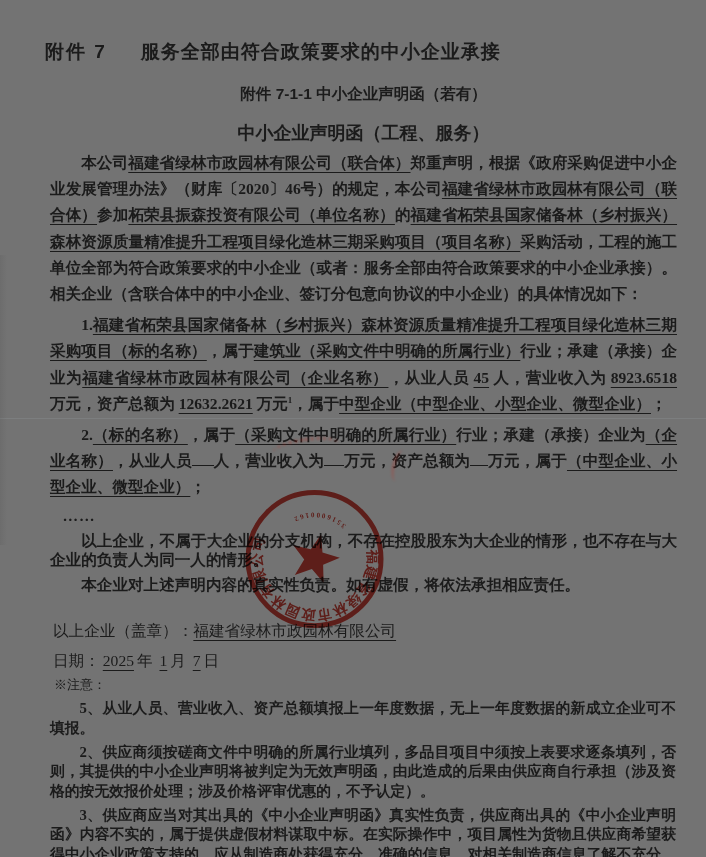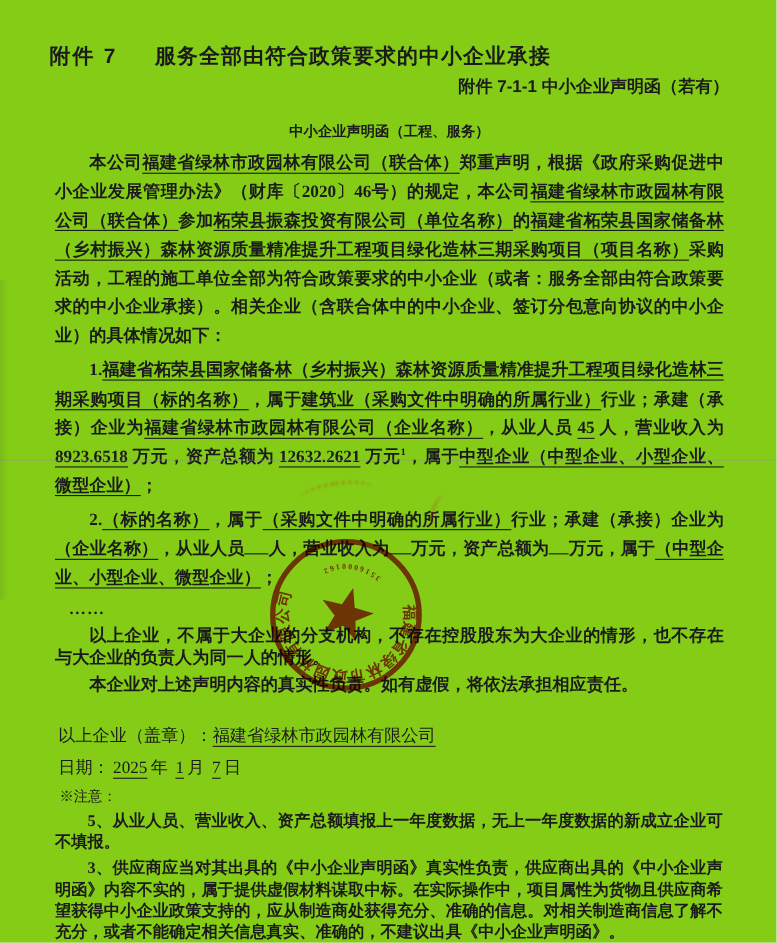--- a/index.html
+++ b/index.html
@@ -1,37 +1,37 @@
 <!DOCTYPE html>
 <html style="--seal-red: #c8281c;"><head>
 <meta charset="utf-8">
 <style>
   html,body{margin:0;padding:0;background:#e8e8e8;}
   .page{
     position:relative;
     width:706px;height:857px;
-    background:#84cc16;
+    background:#737373;
     box-sizing:border-box;
-    padding:40px 43px 0 45px;
+    padding:40px 24px 0 45px;
     font-family:"Liberation Serif","DejaVu Serif",serif;
     color:#1b1b1b;
     overflow:hidden;
   }
   
   .h1row{
     display:flex;align-items:baseline;
     font-family:"Liberation Sans","DejaVu Sans",sans-serif;
     font-weight:700;font-size:19px;line-height:24px;
   }
   .h1row .att{letter-spacing:2px;}
   .h1row .ttl{margin-left:34px;letter-spacing:1px;}
-  .h2{margin-top:6px;text-align:right;font-family:"Liberation Sans","DejaVu Sans",sans-serif;
+  .h2{margin-top:20px;text-align:center;font-family:"Liberation Sans","DejaVu Sans",sans-serif;
       font-weight:700;font-size:15.5px;line-height:20px;}
-  .h3{margin-top:20px;text-align:center;font-family:Liberation Serif, serif;
-      font-weight:700;font-size:13px;line-height:20px;}
+  .h3{margin-top:20px;text-align:center;font-family:Liberation Mono, monospace;
+      font-weight:700;font-size:18px;line-height:20px;}
   
   p{margin:5px;font-weight:bold;}
   .body{
     font-size:15.6px;line-height:26.2px;
     text-align:justify;text-indent:2em;
   }
   .first{margin-top:6px;}
   .ell{font-size:15.6px;line-height:20px;text-indent:0.8em;letter-spacing:1px;}
   .clause{font-size:15.6px;line-height:19.6px;text-align:justify;text-indent:2em;}
   .u{text-decoration:underline;text-decoration-thickness:1px;text-underline-offset:3.5px;}
@@ -89,20 +89,21 @@
       <span>以上企业（盖章）：</span><span class="u">福建省绿林市政园林有限公司</span>
     </div>
     <div class="sigline">
       <span>日期：</span><span class="u num">2025</span><span>年</span> <span class="u num">1</span><span>月</span> <span class="u num">7</span><span>日</span>
     </div>
   </div>
 
   <div class="notes">
     <div class="notes-title">※注意：</div>
     <p class="note">5、从业人员、营业收入、资产总额填报上一年度数据，无上一年度数据的新成立企业可不填报。</p>
+    <p class="note">2、供应商须按磋商文件中明确的所属行业填列，多品目项目中须按上表要求逐条填列，否则，其提供的中小企业声明将被判定为无效声明函，由此造成的后果由供应商自行承担（涉及资格的按无效报价处理；涉及价格评审优惠的，不予认定）。</p>
     <p class="note">3、供应商应当对其出具的《中小企业声明函》真实性负责，供应商出具的《中小企业声明函》内容不实的，属于提供虚假材料谋取中标。在实际操作中，项目属性为货物且供应商希望获得中小企业政策支持的，应从制造商处获得充分、准确的信息。对相关制造商信息了解不充分，或者不能确定相关信息真实、准确的，不建议出具《中小企业声明函》。</p>
   </div>
 
   <svg class="stamp" viewBox="0 0 160 160" aria-hidden="true">
     <defs>
       <path id="arcName" d="M 25,97 A 57,57 0 1 1 135,97" fill="none"></path>
       <path id="arcCode" d="M 36,102 A 49,49 0 0 0 124,102" fill="none"></path>
     </defs>
     <circle cx="80" cy="80" r="71"></circle>
     <polygon class="ink" points="86.99,53.92 76.1,69.7 57.4,65.3 69.0,80.6 59.0,97.0 77.2,90.6 89.7,105.2 89.2,86.0 107.0,78.6 88.5,73.1"></polygon>

